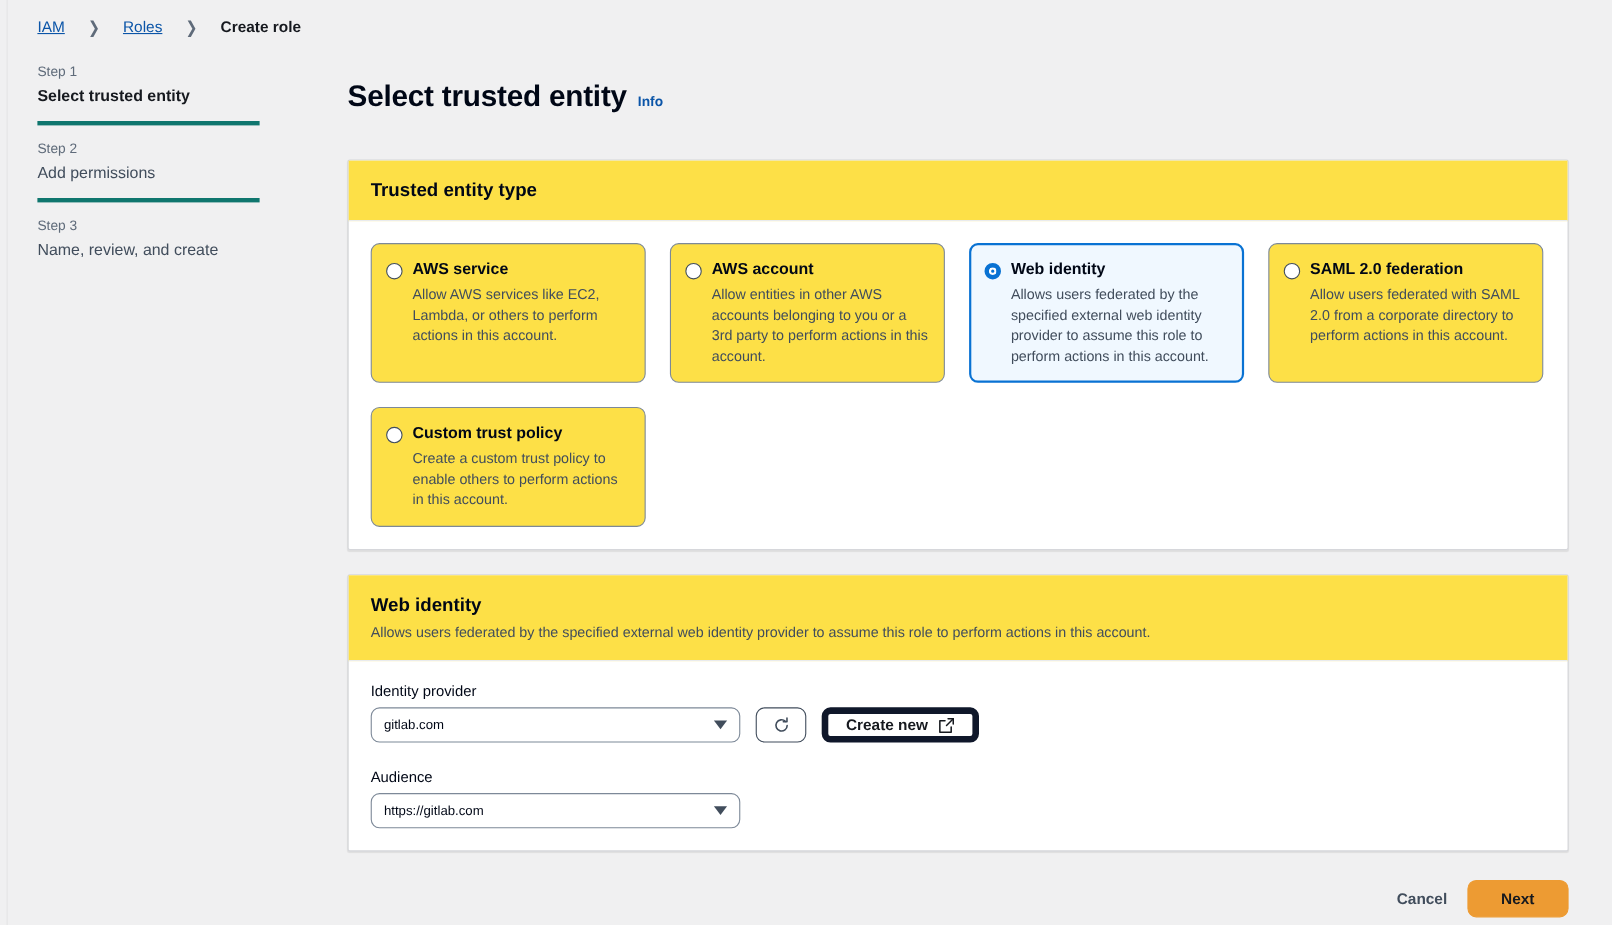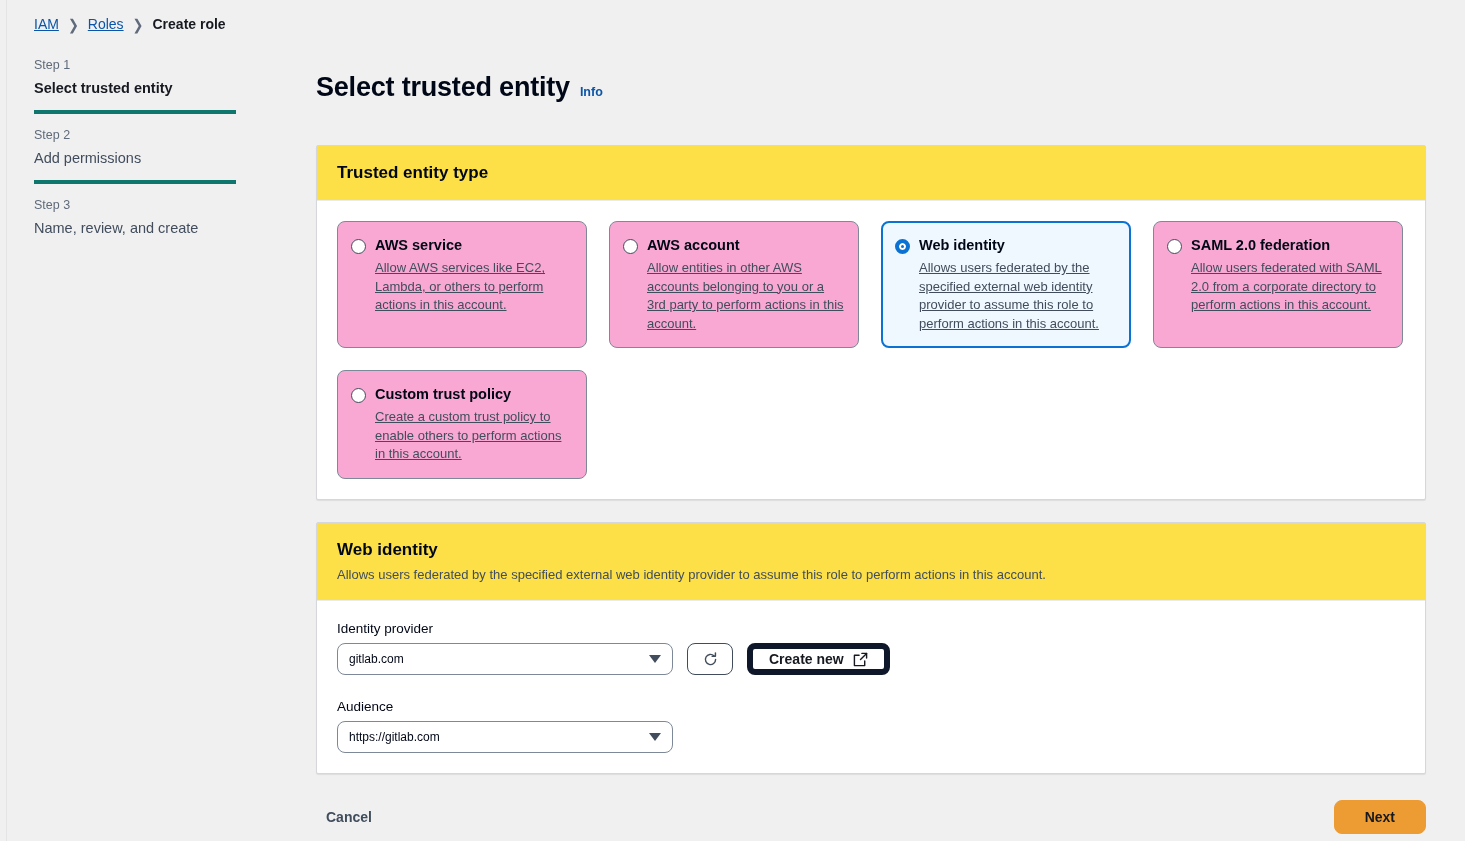--- a/index.html
+++ b/index.html
@@ -24,21 +24,21 @@
     background: #e4e4e6;
   }
 
   
   .breadcrumb {
     position: absolute;
     left: 34px;
     top: 16px;
     display: flex;
     align-items: center;
-    gap: 9px;
+    gap: 21px;
     font-size: 14px;
     justify-content: space-between;
   }
   .crumb-link {
     color: #0b55a8;
     text-decoration: underline;
     cursor: pointer;
   }
   .crumb-current {
     color: #16191f;
@@ -138,21 +138,21 @@
   .tile-grid {
     display: flex;
     flex-wrap: wrap;
     gap: 22px;
   }
   .tile {
     width: 250px;
     box-sizing: border-box;
     border: 1px solid #7d8998;
     border-radius: 8px;
-    background: #f9a8d4;
+    background: #fde047;
     padding: 14px 14px 14px 13px;
     display: flex;
     gap: 9px;
     cursor: pointer;
   }
   .tile.row1 { min-height: 112px; }
   .tile.row2 { min-height: 100px; }
   .tile.selected {
     border: 2px solid #0972d3;
     background: #f0f8ff;
@@ -178,21 +178,20 @@
     font-size: 14.5px;
     font-weight: 700;
     color: #000716;
     line-height: 1.25;
   }
   .tile-desc {
     font-size: 13px;
     color: #414d5c;
     line-height: 1.42;
     margin-top: 5px;
-    text-decoration: underline;
   }
 
   
   .field-label {
     font-size: 13.5px;
     font-weight: 400;
     color: #000716;
     margin-bottom: 7px;
   }
   .field-row {
@@ -247,21 +246,21 @@
     font-size: 14px;
     font-weight: 700;
     color: #16191f;
     cursor: pointer;
   }
   .spacer-24 { height: 24px; }
 
   
   .footer {
     display: flex;
-    justify-content: space-between;
+    justify-content: flex-end;
     align-items: center;
     gap: 8px;
     margin-top: 26px;
   }
   .btn-link {
     font-size: 14px;
     font-weight: 700;
     color: #414d5c;
     padding: 7px 10px;
     cursor: pointer;

